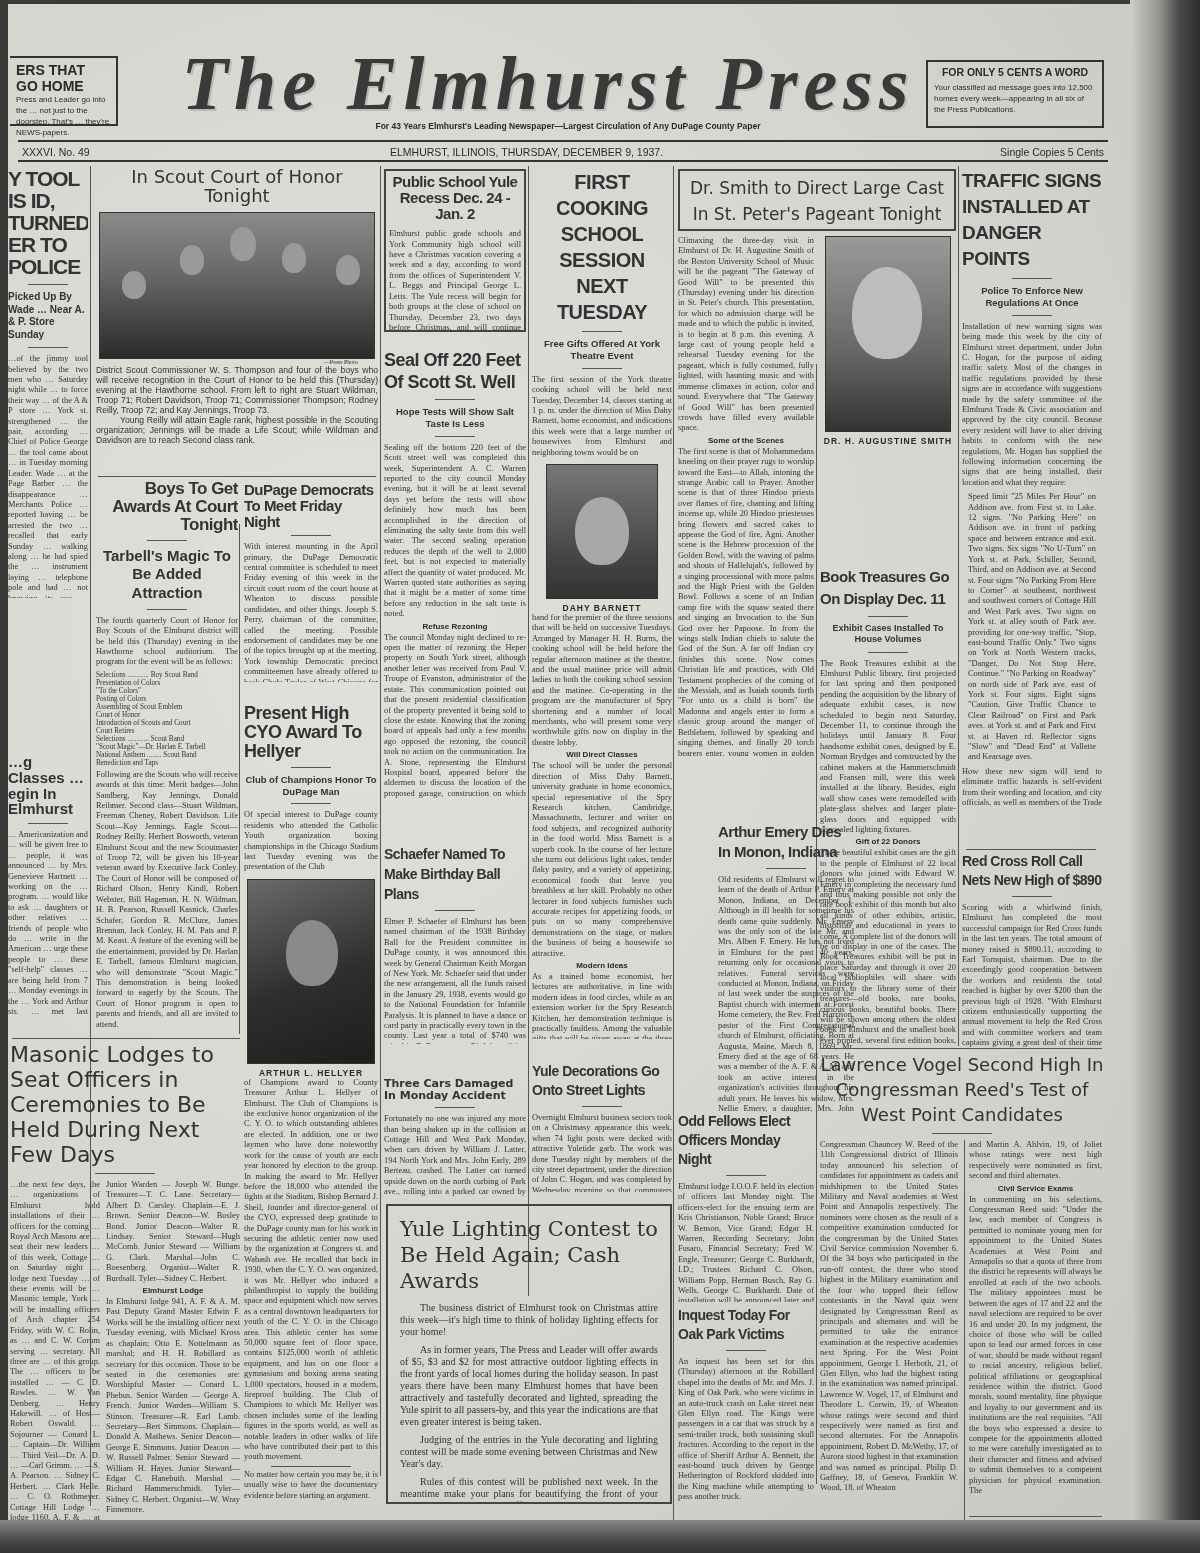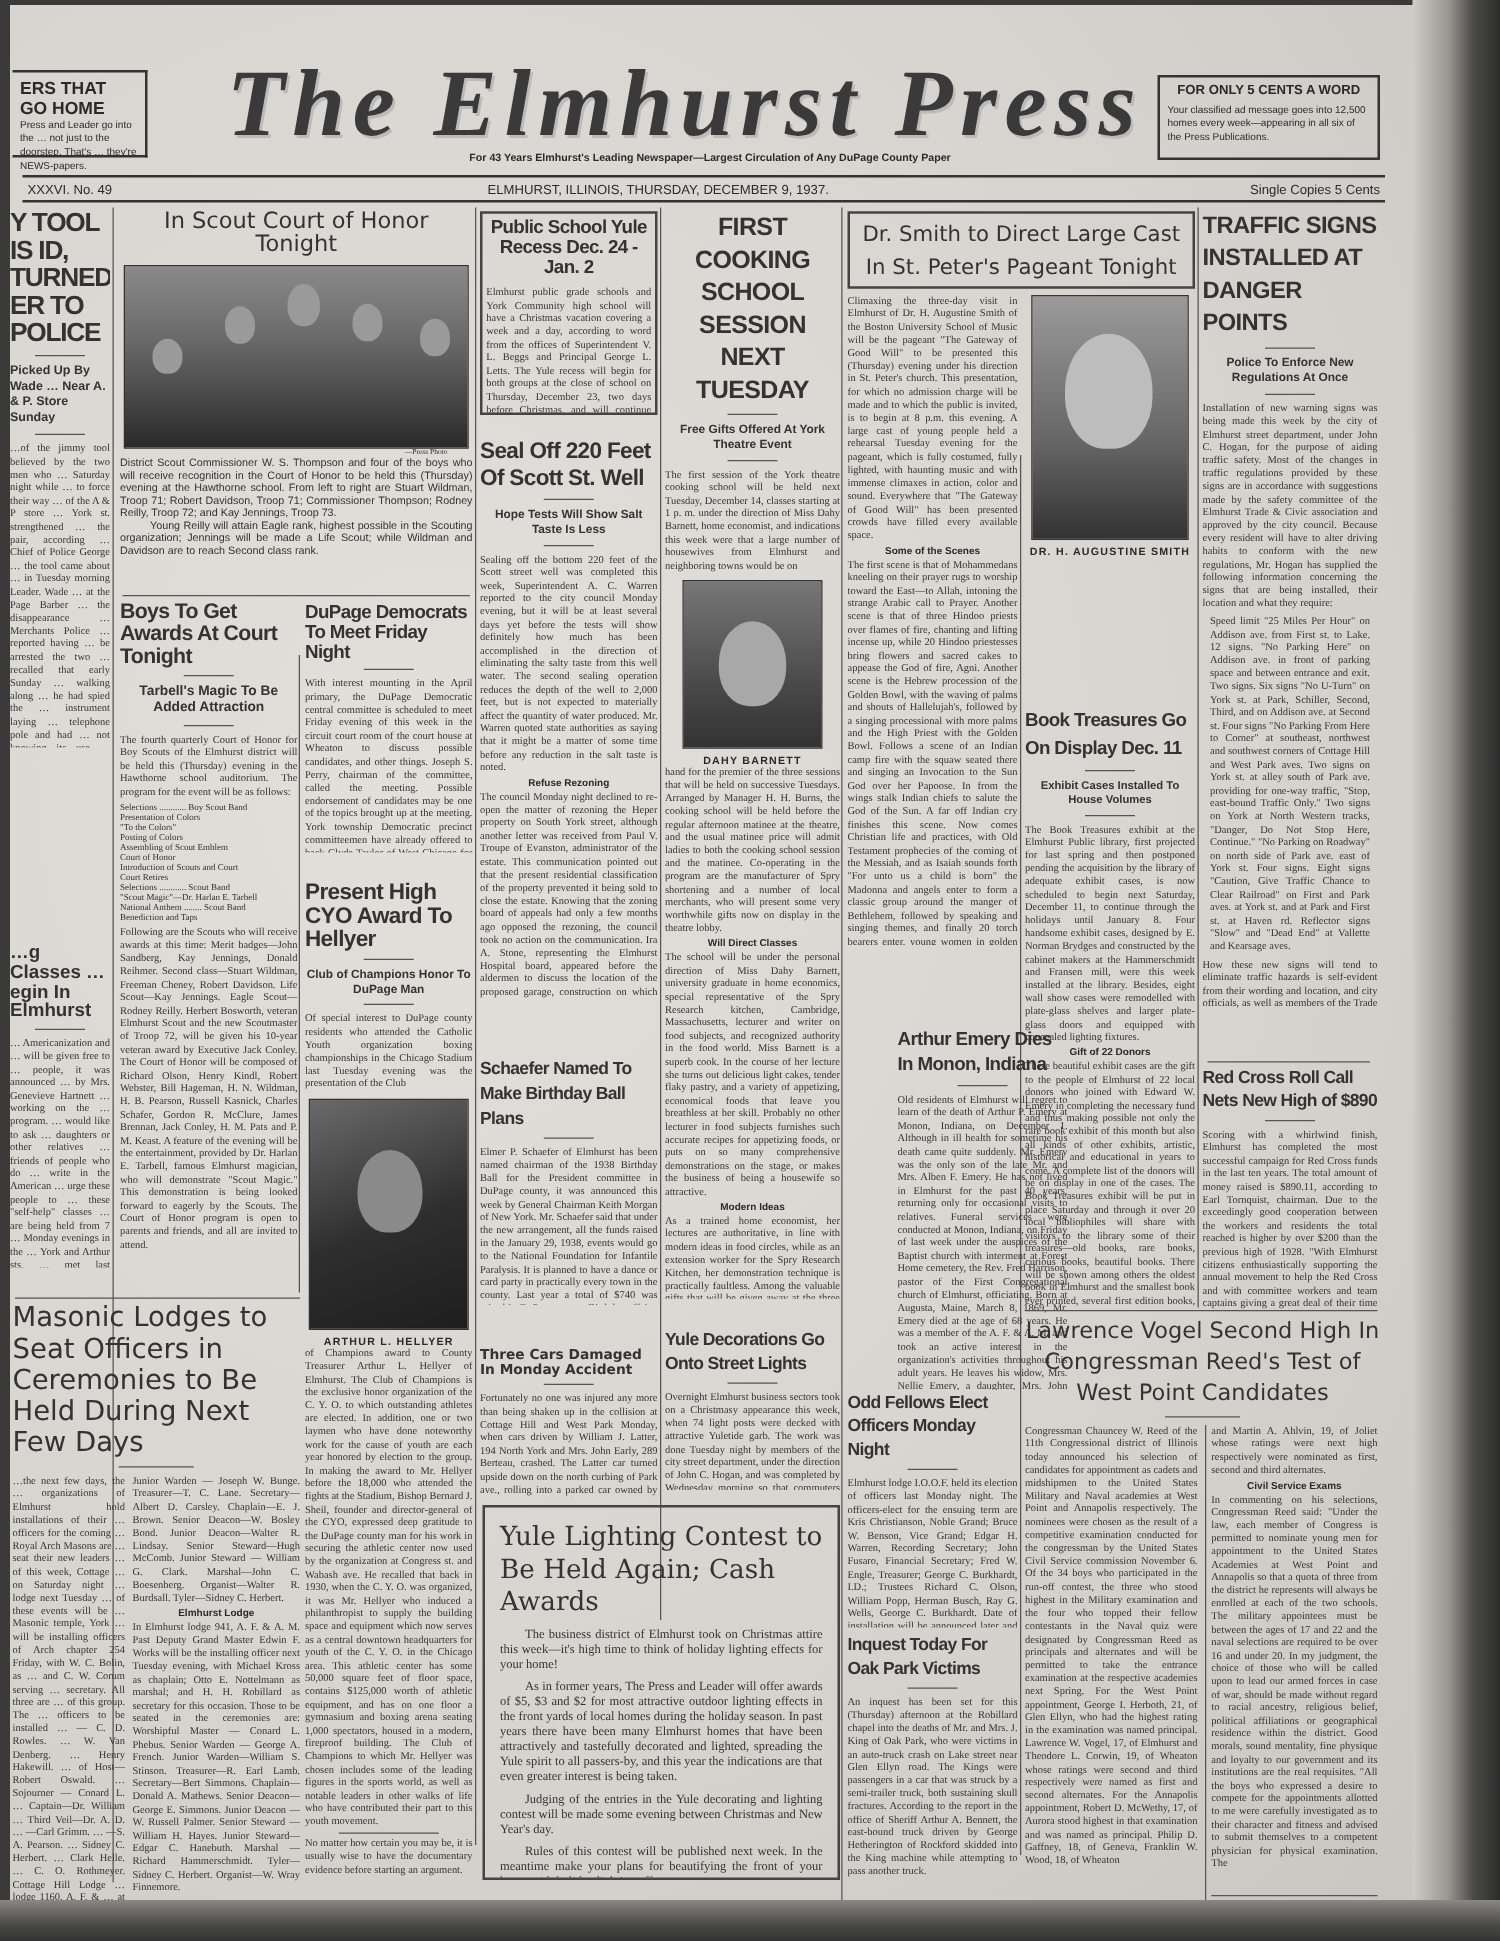--- a/index.html
+++ b/index.html
@@ -99,23 +99,23 @@
       <div class="face" style="left:182px;top:30px;width:24px;height:30px"></div>
       <div class="face" style="left:236px;top:42px;width:24px;height:30px"></div>
     </div>
     <div style="font-size:6px;text-align:right;margin-right:20px">—Press Photo</div>
     <div class="body" style="font-family:'Liberation Sans',sans-serif;font-size:8.6px;line-height:10px">District Scout Commissioner W. S. Thompson and four of the boys who will receive recognition in the Court of Honor to be held this (Thursday) evening at the Hawthorne school. From left to right are Stuart Wildman, Troop 71; Robert Davidson, Troop 71; Commissioner Thompson; Rodney Reilly, Troop 72; and Kay Jennings, Troop 73.</div>
     <div class="body" style="font-family:'Liberation Sans',sans-serif;font-size:8.6px;line-height:10px;text-indent:24px">Young Reilly will attain Eagle rank, highest possible in the Scouting organization; Jennings will be made a Life Scout; while Wildman and Davidson are to reach Second class rank.</div>
   </div>
   <div class="hrule" style="left:90px;top:472px;width:278px"></div>
 
   <div class="block" style="left:88px;top:476px;width:142px;height:560px">
-    <div class="hl" style="font-size:17px;text-align:left;letter-spacing:-0.5px">Boys To Get Awards At Court Tonight</div>
-    <div class="dash"></div>
-    <div class="deck" style="font-size:11px">Tarbell's Magic To Be Added Attraction</div>
+    <div class="hl" style="font-size:17px;text-align:right;letter-spacing:-0.5px">Boys To Get Awards At Court Tonight</div>
+    <div class="dash"></div>
+    <div class="deck" style="font-size:15px">Tarbell's Magic To Be Added Attraction</div>
     <div class="dash"></div>
     <div class="body">The fourth quarterly Court of Honor for Boy Scouts of the Elmhurst district will be held this (Thursday) evening in the Hawthorne school auditorium. The program for the event will be as follows:</div>
     <div class="body" style="font-size:7.2px;line-height:8px;margin:3px 0">
       <div>Selections ............ Boy Scout Band</div>
       <div>Presentation of Colors</div>
       <div>"To the Colors"</div>
       <div>Posting of Colors</div>
       <div>Assembling of Scout Emblem</div>
       <div>Court of Honor</div>
       <div>Introduction of Scouts and Court</div>

